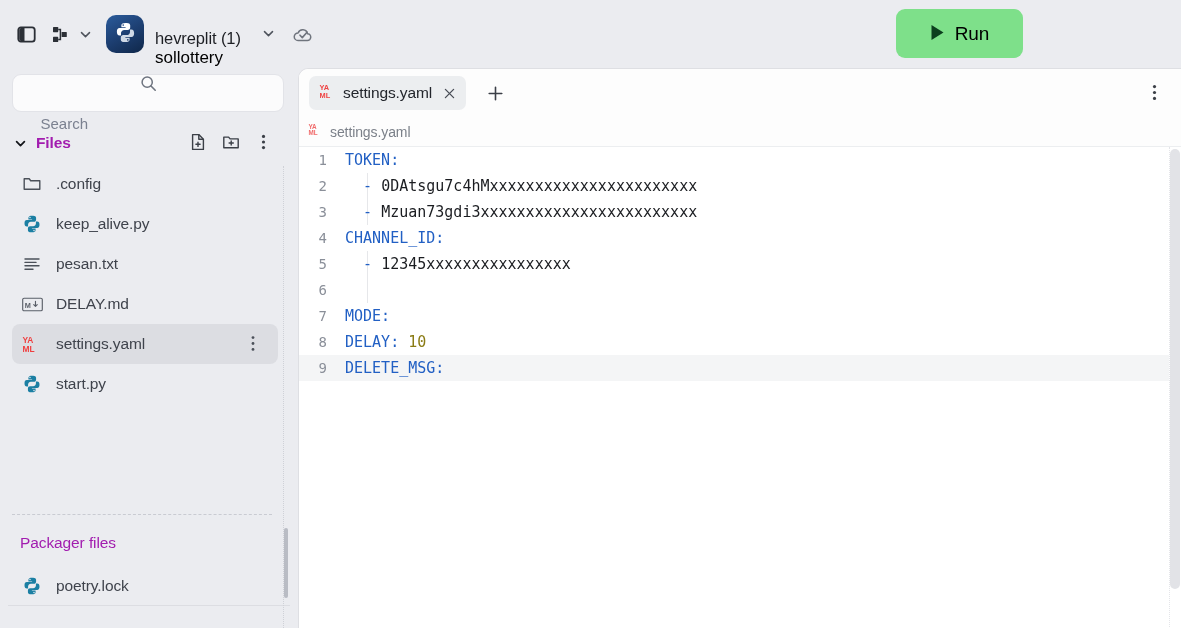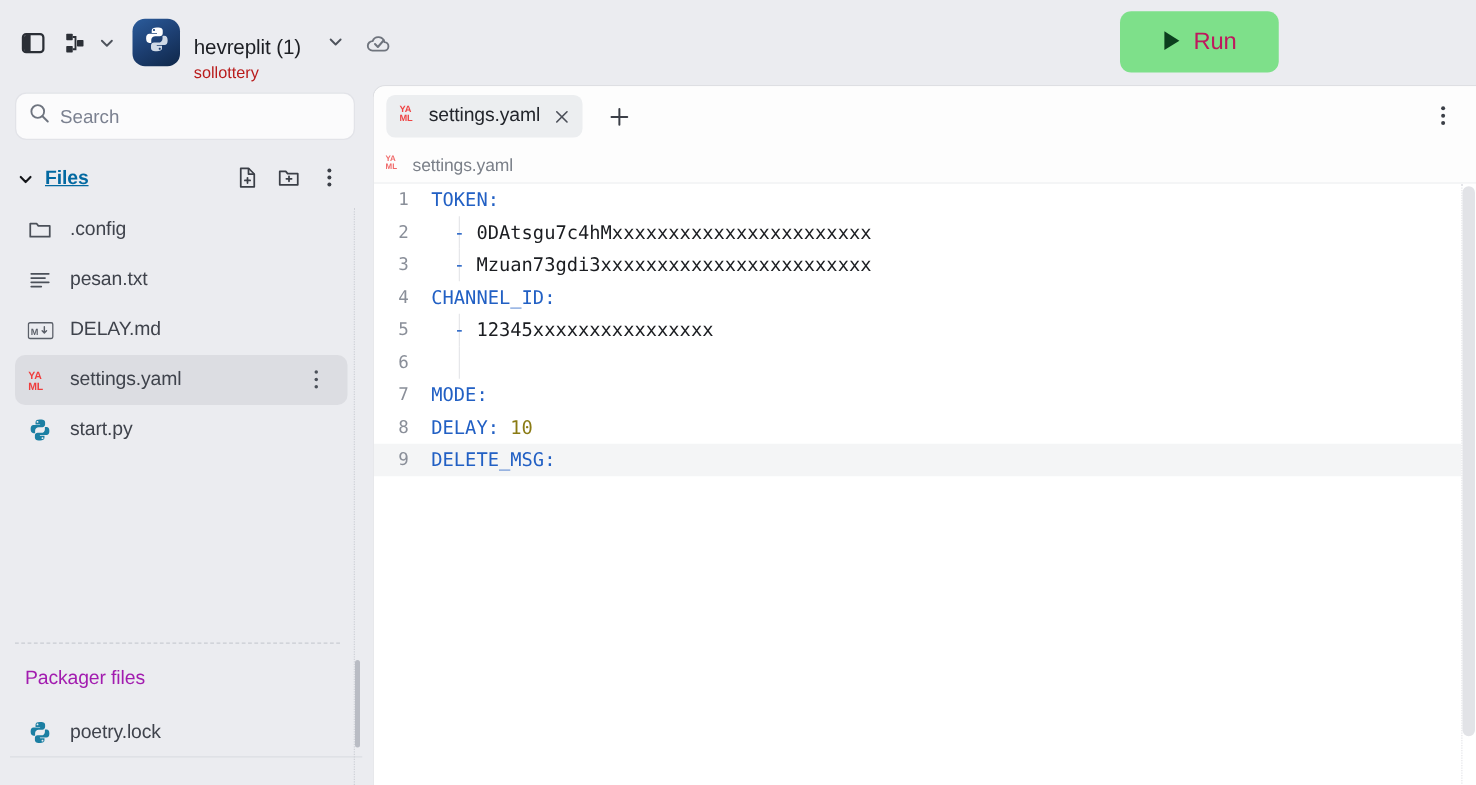--- a/index.html
+++ b/index.html
@@ -31,61 +31,61 @@
     border-radius: 10px;
     background: linear-gradient(150deg, #2b5c9c 0%, #1d3f72 50%, #0f2749 100%);
     display: flex; align-items: center; justify-content: center;
   }
   #proj-text { position: absolute; left: 155px; top: 28px; width: 106px; }
   #proj-name {
     font-size: 16.5px; color: #1d1f24; letter-spacing: -0.1px;
     line-height: 21px; white-space: nowrap;
   }
   #proj-owner {
-    font-size: 13px; color: #b91c1c; line-height: 17px; white-space: nowrap;
+    font-size: 17px; color: #000000; line-height: 17px; white-space: nowrap;
   }
   #proj-chev { position: absolute; left: 258px; top: 23px; width: 20px; height: 20px; }
 
   #run-button {
     position: absolute; left: 896px; top: 9px; width: 127px; height: 49px;
     background: #7ee08a; border: none; border-radius: 9px;
     display: flex; align-items: center; justify-content: center; gap: 10px;
     cursor: pointer;
   }
   #run-label {
-    font-size: 19px; color: #be185d; letter-spacing: -0.1px; text-align: right;
+    font-size: 19px; color: #000000; letter-spacing: -0.1px; text-align: right;
   }
 
   
   #sidebar {
     position: absolute; left: 0; top: 68px; width: 290px; height: 560px;
     background: #ebecf0; overflow: hidden;
   }
   #search-box {
     position: absolute; left: 12px; top: 6px; width: 272px; height: 38px;
     background: #fbfbfc; border: 1px solid #e2e3e8; border-radius: 9px;
-    display: flex; align-items: center; padding: 0 10px; gap: 8px; cursor: text;
+    display: flex; align-items: center; padding: 0 10px; gap: 19px; cursor: text; flex-direction: column;
   }
   #search-input {
     border: none; outline: none; background: transparent;
     font-family: "Liberation Sans", sans-serif; font-size: 15px; color: #3c4049;
     width: 215px; padding: 0;
   }
   #search-input::placeholder { color: #7b8190; }
 
   .section-head {
     position: absolute; left: 0; width: 290px; height: 30px;
     display: flex; align-items: center;
   }
   #files-head { top: 60px; }
   #tools-head { top: 480px; }
   .sec-chev { margin-left: 14px; width: 14px; display: flex; align-items: center; }
   .sec-title {
-    font-size: 15.5px; font-weight: bold; color: #0369a1;
-    margin-left: 8px; letter-spacing: -0.1px; text-decoration: underline;
+    font-size: 15.5px; font-weight: bold; color: #a21caf;
+    margin-left: 8px; letter-spacing: -0.1px;
   }
   #files-actions {
     position: absolute; right: 16px; top: 63px;
     display: flex; align-items: center; gap: 12px;
   }
   .fa-btn { width: 21px; height: 21px; cursor: pointer; display: flex;
             align-items: center; justify-content: center; }
 
   #file-list { position: absolute; left: 0; top: 96px; width: 290px; }
   .file-row {
@@ -309,20 +309,31 @@
     <div id="file-list">
         <div class="file-row">
           <span class="file-icon">
             <span style="display: flex;">
               <svg width="20" height="20" viewBox="0 0 20 20">
                 <path d="M2.2 4.8h5l1.5 1.9h9.1v8.6H2.2z" fill="none" stroke="#4b5059" stroke-width="1.4" stroke-linejoin="round"></path>
               </svg>
             </span>
           </span>
           <span class="file-name">.config</span>
+        </div>
+        <div class="file-row">
+          <span class="file-icon">
+            <span style="display: flex;">
+              <svg width="20" height="20" viewBox="0 0 24 24">
+                <path d="M11.9 2c-2.4 0-4.2.7-4.2 2.5v2.1h4.4v.7H5.8C4 7.3 3 8.6 3 11.1c0 2.5.9 3.9 2.8 3.9h1.5v-2.4c0-1.9 1.6-3.3 3.4-3.3h3.6c1.5 0 2.6-1.1 2.6-2.5V4.5C16.9 2.9 15.4 2 13.4 2zm-2.3 1.3c.5 0 .9.4.9.9s-.4.9-.9.9-.9-.4-.9-.9.4-.9.9-.9z" fill="#1b7fa3"></path>
+                <path d="M12.1 22c2.4 0 4.2-.7 4.2-2.5v-2.1h-4.4v-.7h6.3c1.8 0 2.8-1.3 2.8-3.8 0-2.5-.9-3.9-2.8-3.9h-1.5v2.4c0 1.9-1.6 3.3-3.4 3.3H9.7c-1.5 0-2.6 1.1-2.6 2.5v2.3c0 1.6 1.5 2.5 3.5 2.5zm2.3-1.3c-.5 0-.9-.4-.9-.9s.4-.9.9-.9.9.4.9.9-.4.9-.9.9z" fill="#1b7fa3"></path>
+              </svg>
+            </span>
+          </span>
+          <span class="file-name">keep_alive.py</span>
         </div>
         <div class="file-row">
           <span class="file-icon">
             <span style="display: flex;">
               <svg width="20" height="20" viewBox="0 0 20 20">
                 <path d="M3 5h14M3 8.4h11M3 11.8h14M3 15.2h8" stroke="#4b5059" stroke-width="1.4" stroke-linecap="round"></path>
               </svg>
             </span>
           </span>
           <span class="file-name">pesan.txt</span>

